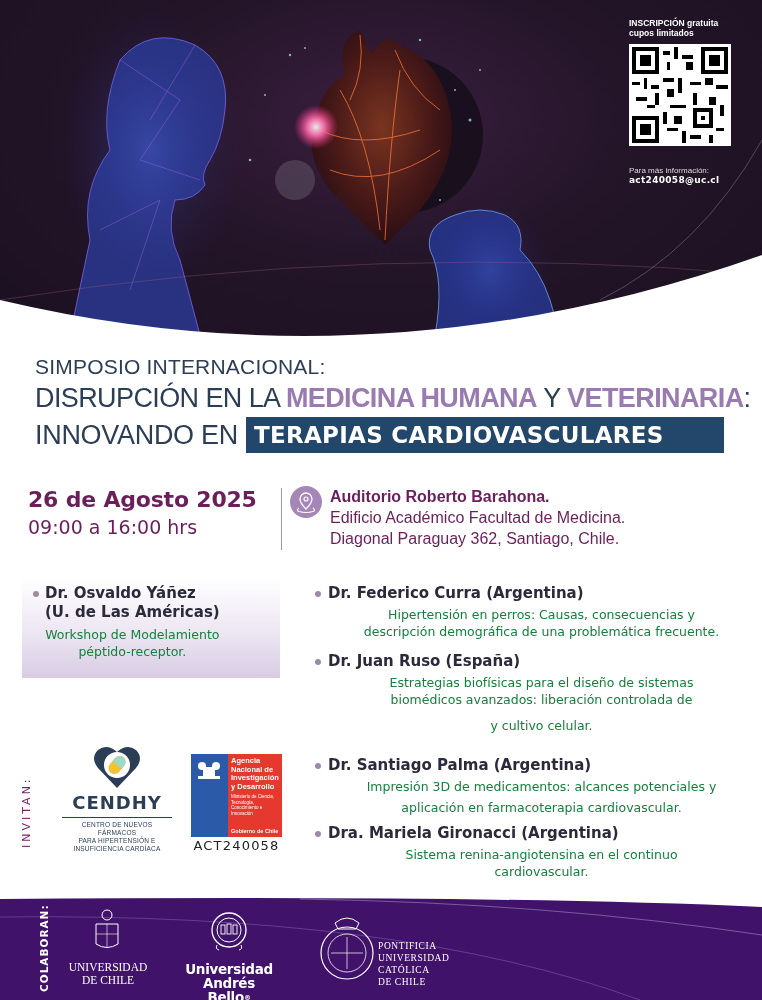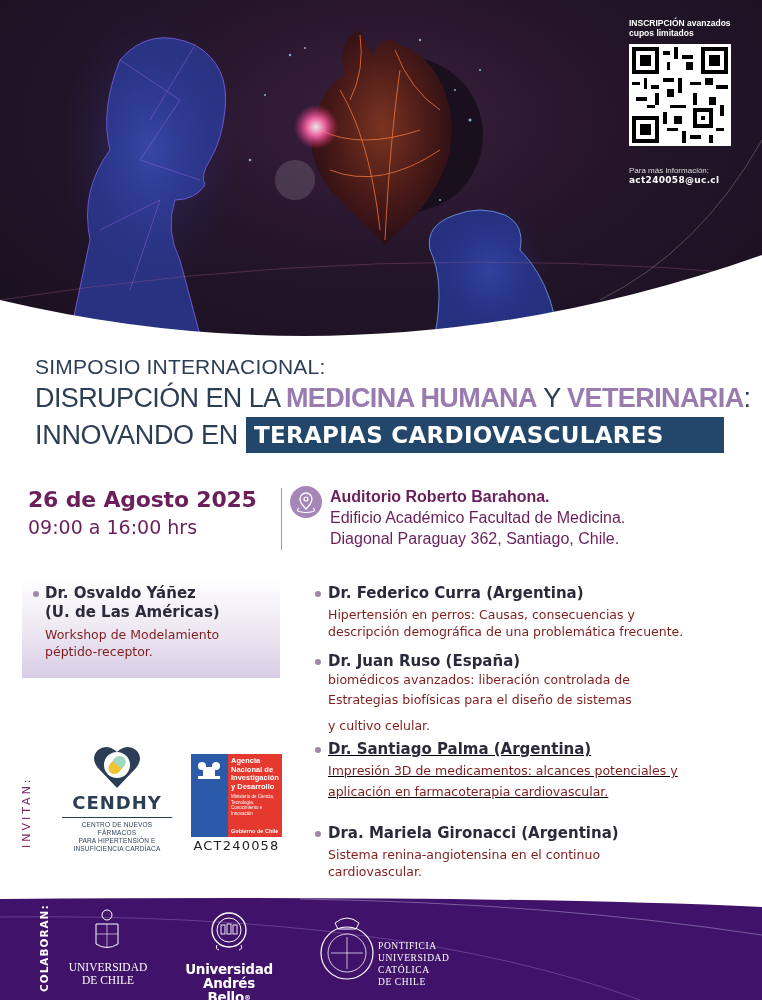--- a/index.html
+++ b/index.html
@@ -36,21 +36,21 @@
   .loc-icon { position:absolute; left:290px; top:486px; width:32px; height:32px; border-radius:50%; background:#a586b7; }
   .loc-block { position:absolute; left:330px; top:486px; color:#6a1f5b; font-family:"Liberation Sans", sans-serif; font-size:16px; line-height:21px; }
   .loc-name { font-weight:bold; }
 
   
   .workshop-box { position:absolute; left:22px; top:578px; width:258px; height:100px;
     background: linear-gradient(180deg, #ffffff 0%, #ece6f2 55%, #d8cce4 100%); }
   .speaker { position:absolute; font-family:"DejaVu Sans", sans-serif; }
   .bullet { position:absolute; width:6px; height:6px; border-radius:50%; background:#9c8aa8; }
   .sp-name { color:#2a2a3a; font-weight:bold; font-size:15px; line-height:19px; }
-  .sp-desc { color:#7f1d1d; font-size:12.5px; line-height:17px; margin-top:3px; }
+  .sp-desc { color:#15803d; font-size:12.5px; line-height:17px; margin-top:3px;text-align:center; }
 
   
   .invitan { position:absolute; left:20px; top:848px; transform-origin:left top; transform:rotate(-90deg);
     color:#7a2265; font-family:"DejaVu Sans", sans-serif; font-size:11px; letter-spacing:3px; }
   .cendhy { position:absolute; left:62px; top:744px; width:110px; text-align:center; }
   .cendhy-name { font-family:"DejaVu Sans", sans-serif; font-weight:bold; color:#2c3e55; font-size:18px; letter-spacing:1px; margin-top:2px; }
   .cendhy-line { height:1px; background:#2c3e55; margin:4px 0 3px; }
   .cendhy-sub { font-family:"Liberation Sans", sans-serif; color:#2c3e55; font-size:6.5px; line-height:8px; letter-spacing:0.2px; }
   .anid { position:absolute; left:191px; top:754px; width:91px; height:83px; display:flex; }
   .anid-blue { width:37px; background:#2a5aa8; position:relative; }
@@ -135,21 +135,21 @@
 
     <path d="M0,300 Q380,240 762,275" stroke="#a05a80" stroke-width="0.6" fill="none" opacity="0.6"></path>
     <path d="M600,300 Q700,250 762,140" stroke="#cccccc" stroke-width="0.6" fill="none" opacity="0.5"></path>
   </svg>
   <svg class="hero-curve" width="762" height="340" viewBox="0 0 762 340">
     <path d="M0,300 Q380,390 762,255 L762,340 L0,340 Z" fill="#ffffff"></path>
   </svg>
 
   <div class="qr-block">
     <div class="qr-title">
-      <span>INSCRIPCIÓN</span><span class="light"> avanzados</span>
+      <span>INSCRIPCIÓN</span><span class="light"> gratuita</span>
     </div>
     <div class="qr-title">cupos limitados</div>
     <div class="qr-code">
       <svg width="96" height="96" viewBox="0 0 25 25" shape-rendering="crispEdges">
         <rect width="25" height="25" fill="#fff"></rect>
         <g fill="#000">
           <rect x="0" y="0" width="7" height="7"></rect>
             <rect x="1" y="1" width="5" height="5" fill="#fff"></rect>
             <rect x="2" y="2" width="3" height="3"></rect>
           <rect x="18" y="0" width="7" height="7"></rect>
@@ -242,26 +242,26 @@
   <div style="padding-left:13px;">
     <div class="sp-name">Dr. Federico Curra (Argentina)</div>
     <div class="sp-desc">Hipertensión en perros: Causas, consecuencias y</div>
     <div class="sp-desc" style="margin-top:0;">descripción demográfica de una problemática frecuente.</div>
   </div>
 </div>
 <div class="speaker" style="left:315px; top:652px; width:440px;">
   <span class="bullet" style="left:0; top:7px;"></span>
   <div style="padding-left:13px;">
     <div class="sp-name">Dr. Juan Ruso (España)</div>
+    <div class="sp-desc">Estrategias biofísicas para el diseño de sistemas</div>
     <div class="sp-desc" style="margin-top:0;">biomédicos avanzados: liberación controlada de</div>
-    <div class="sp-desc">Estrategias biofísicas para el diseño de sistemas</div>
     <div class="sp-desc" style="margin-top:9px;">y cultivo celular.</div>
   </div>
 </div>
-<div class="speaker" style="left:315px; top:740px; width:440px;text-decoration:underline;">
+<div class="speaker" style="left:315px; top:756px; width:440px;">
   <span class="bullet" style="left:0; top:7px;"></span>
   <div style="padding-left:13px;">
     <div class="sp-name">Dr. Santiago Palma (Argentina)</div>
     <div class="sp-desc">Impresión 3D de medicamentos: alcances potenciales  y</div>
     <div class="sp-desc" style="margin-top:4px;">aplicación en farmacoterapia cardiovascular.</div>
   </div>
 </div>
 <div class="speaker" style="left:315px; top:824px; width:440px;">
   <span class="bullet" style="left:0; top:7px;"></span>
   <div style="padding-left:13px;">

